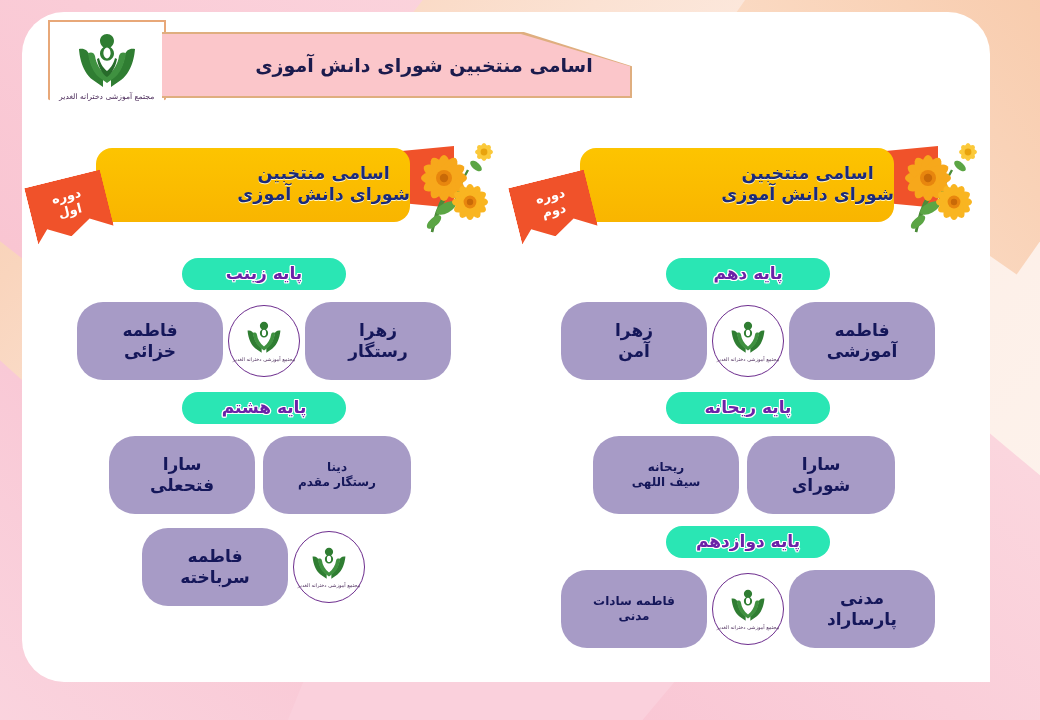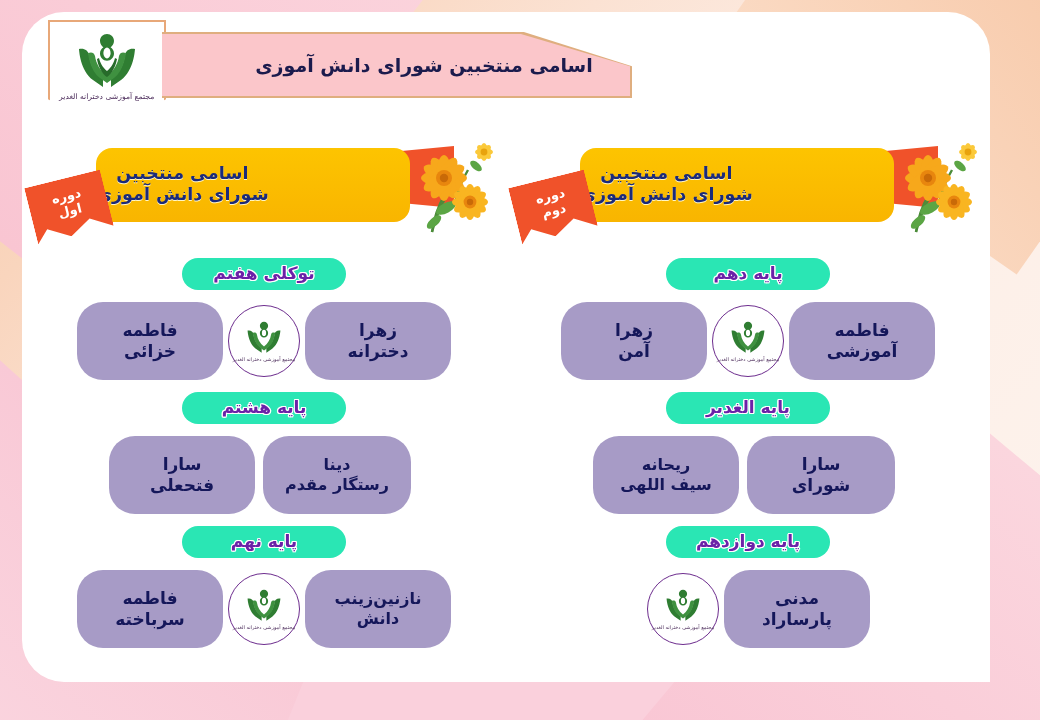--- a/index.html
+++ b/index.html
@@ -100,21 +100,21 @@
   .ribbon-tail-left{
     position:absolute;right:52px;top:16px;width:92px;height:62px;
     background:#f0522a;
     -webkit-clip-path:polygon(0 14%,100% 0,100% 100%,0 86%);
     clip-path:polygon(0 14%,100% 0,100% 100%,0 86%);
   }
   .ribbon-main{
     position:absolute;right:96px;top:18px;left:74px;height:74px;
     background:linear-gradient(180deg,#fdc400 0%,#f9b500 100%);
     border-radius:16px;
-    display:flex;align-items:center;justify-content:flex-end;
+    display:flex;align-items:center;justify-content:flex-start;
   }
   .ribbon-main .lines{
     text-align:center;color:#1b2a7a;font-weight:bold;line-height:1.22;
     font-size:17.5px;
     text-shadow:0 1px 0 #fff6c8;
     padding-bottom:2px;
   }
   .ribbon-badge{
     position:absolute;left:8px;top:48px;width:78px;height:58px;
     background:#f0522a;
@@ -149,21 +149,21 @@
     background:#a79bc6;
     color:#15175a;
     font-weight:bold;font-size:17px;line-height:1.22;
     text-align:center;
     border-radius:26px;
     display:flex;align-items:center;justify-content:center;
     height:78px;box-sizing:border-box;padding:0 14px;
   }
   .name-pill.side{width:146px;}
   .name-pill.mid{width:148px;}
-  .name-pill.small-text{font-size:16px;}
+  .name-pill.small-text{font-size:12px;}
   .pill-gap{width:8px;}
   .center-logo{
     width:82px;height:82px;flex:0 0 82px;
     background:#ffffff;border-radius:50%;
     display:flex;align-items:center;justify-content:center;
     position:relative;z-index:3;
   }
   .center-logo .ring{
     width:70px;height:70px;border-radius:50%;
     border:1.6px solid #6d2d8e;
@@ -312,21 +312,21 @@
             <div>
               <div class="nb">زهرا</div>
               <div class="nb">آمن</div>
             </div>
           </div>
         </div>
       </div>
 
       <div class="grade-block">
         <div class="grade-badge-row">
-          <div class="grade-badge nb">پایه الغدیر</div>
+          <div class="grade-badge nb">پایه ریحانه</div>
         </div>
         <div class="names-row">
           <div class="pill-gap"></div>
           <div class="name-pill mid">
             <div>
               <div class="nb">سارا</div>
               <div class="nb">شورای</div>
             </div>
           </div>
           <div class="pill-gap"></div>
@@ -354,20 +354,26 @@
             <div class="ring">
               <svg class="mark" viewBox="0 0 64 58">
                 <path d="M32 3 c-4 0-7 3.2-7 7 0 3 1.8 5 3.4 6.2 -2.1 1.4-3.4 3.6-3.4 6.3 0 4 3.1 7.2 7 7.2 s7-3.2 7-7.2c0-2.7-1.3-4.9-3.4-6.3 1.6-1.2 3.4-3.2 3.4-6.2 0-3.8-3-7-7-7z" fill="#2f7d32"></path>
                 <ellipse cx="32" cy="22" rx="3.6" ry="5.4" fill="#ffffff"></ellipse>
                 <path d="M4 18 c0 0 1 22 14 31 l10 7 0-8 c-9-6-13-16-14-24 -1-5-5-7-10-6z" fill="#2f7d32"></path>
                 <path d="M60 18 c0 0-1 22-14 31 l-10 7 0-8 c9-6 13-16 14-24 1-5 5-7 10-6z" fill="#2f7d32"></path>
                 <path d="M13 22 c0 0 2 18 12 25 l7 5 0-7 c-7-5-11-13-12-20 -1-4-4-4-7-3z" fill="#3f9140"></path>
                 <path d="M51 22 c0 0-2 18-12 25 l-7 5 0-7 c7-5 11-13 12-20 1-4 4-4 7-3z" fill="#3f9140"></path>
               </svg>
               <div class="caption">مجتمع آموزشی دخترانه الغدیر</div>
+            </div>
+          </div>
+          <div class="name-pill side small-text overlap-l">
+            <div>
+              <div class="nb">فاطمه سادات</div>
+              <div class="nb">مدنی</div>
             </div>
           </div>
         </div>
       </div>
 
     </div>
 
     <div class="col">
 
       <div class="ribbon">
@@ -429,27 +435,27 @@
                 <ellipse rx="9" ry="4" transform="rotate(135)"></ellipse>
               </g>
               <circle r="3.4" fill="#e8a30e"></circle>
             </g>
           </g>
         </svg>
       </div>
 
       <div class="grade-block">
         <div class="grade-badge-row">
-          <div class="grade-badge nb">توکلی هفتم</div>
+          <div class="grade-badge nb">پایه زینب</div>
         </div>
         <div class="names-row">
           <div class="name-pill side overlap-r">
             <div>
               <div class="nb">زهرا</div>
-              <div class="nb">دخترانه</div>
+              <div class="nb">رستگار</div>
             </div>
           </div>
           <div class="center-logo">
             <div class="ring">
               <svg class="mark" viewBox="0 0 64 58">
                 <path d="M32 3 c-4 0-7 3.2-7 7 0 3 1.8 5 3.4 6.2 -2.1 1.4-3.4 3.6-3.4 6.3 0 4 3.1 7.2 7 7.2 s7-3.2 7-7.2c0-2.7-1.3-4.9-3.4-6.3 1.6-1.2 3.4-3.2 3.4-6.2 0-3.8-3-7-7-7z" fill="#2f7d32"></path>
                 <ellipse cx="32" cy="22" rx="3.6" ry="5.4" fill="#ffffff"></ellipse>
                 <path d="M4 18 c0 0 1 22 14 31 l10 7 0-8 c-9-6-13-16-14-24 -1-5-5-7-10-6z" fill="#2f7d32"></path>
                 <path d="M60 18 c0 0-1 22-14 31 l-10 7 0-8 c9-6 13-16 14-24 1-5 5-7 10-6z" fill="#2f7d32"></path>
                 <path d="M13 22 c0 0 2 18 12 25 l7 5 0-7 c-7-5-11-13-12-20 -1-4-4-4-7-3z" fill="#3f9140"></path>
@@ -483,30 +489,21 @@
           <div class="name-pill side">
             <div>
               <div class="nb">سارا</div>
               <div class="nb">فتحعلی</div>
             </div>
           </div>
         </div>
       </div>
 
       <div class="grade-block">
-        <div class="grade-badge-row">
-          <div class="grade-badge nb">پایه نهم</div>
-        </div>
         <div class="names-row">
-          <div class="name-pill side small-text overlap-r">
-            <div>
-              <div class="nb">نازنین‌زینب</div>
-              <div class="nb">دانش</div>
-            </div>
-          </div>
           <div class="center-logo">
             <div class="ring">
               <svg class="mark" viewBox="0 0 64 58">
                 <path d="M32 3 c-4 0-7 3.2-7 7 0 3 1.8 5 3.4 6.2 -2.1 1.4-3.4 3.6-3.4 6.3 0 4 3.1 7.2 7 7.2 s7-3.2 7-7.2c0-2.7-1.3-4.9-3.4-6.3 1.6-1.2 3.4-3.2 3.4-6.2 0-3.8-3-7-7-7z" fill="#2f7d32"></path>
                 <ellipse cx="32" cy="22" rx="3.6" ry="5.4" fill="#ffffff"></ellipse>
                 <path d="M4 18 c0 0 1 22 14 31 l10 7 0-8 c-9-6-13-16-14-24 -1-5-5-7-10-6z" fill="#2f7d32"></path>
                 <path d="M60 18 c0 0-1 22-14 31 l-10 7 0-8 c9-6 13-16 14-24 1-5 5-7 10-6z" fill="#2f7d32"></path>
                 <path d="M13 22 c0 0 2 18 12 25 l7 5 0-7 c-7-5-11-13-12-20 -1-4-4-4-7-3z" fill="#3f9140"></path>
                 <path d="M51 22 c0 0-2 18-12 25 l-7 5 0-7 c7-5 11-13 12-20 1-4 4-4 7-3z" fill="#3f9140"></path>
               </svg>

